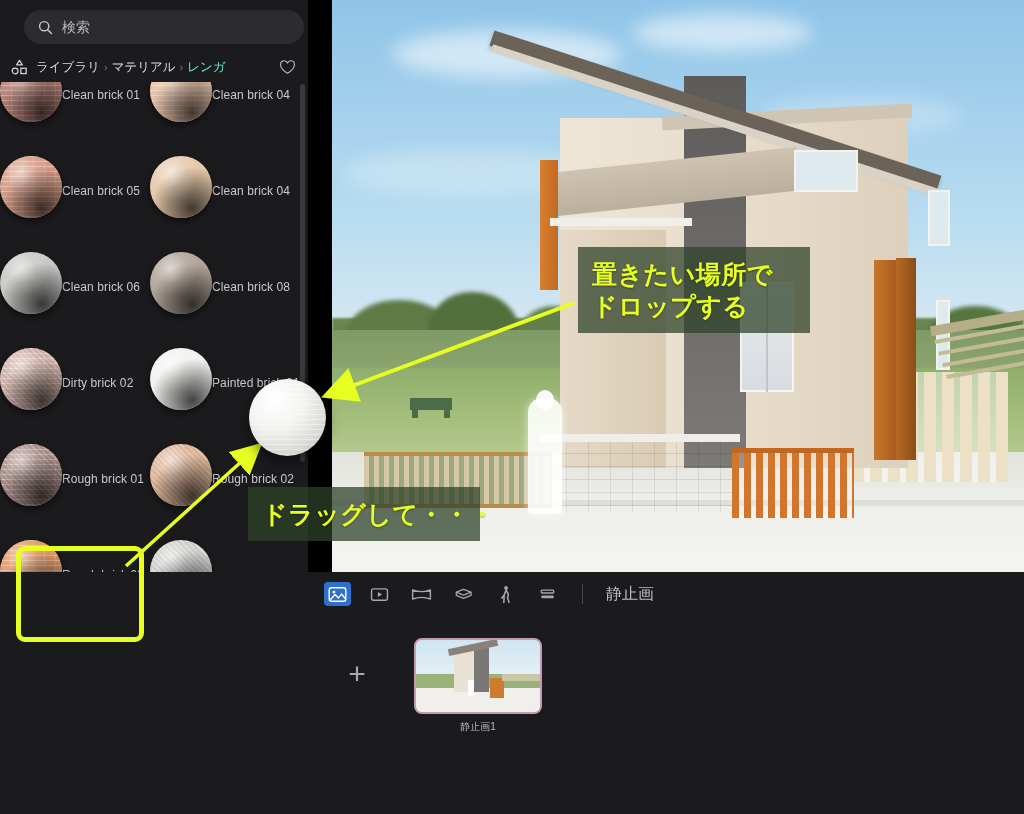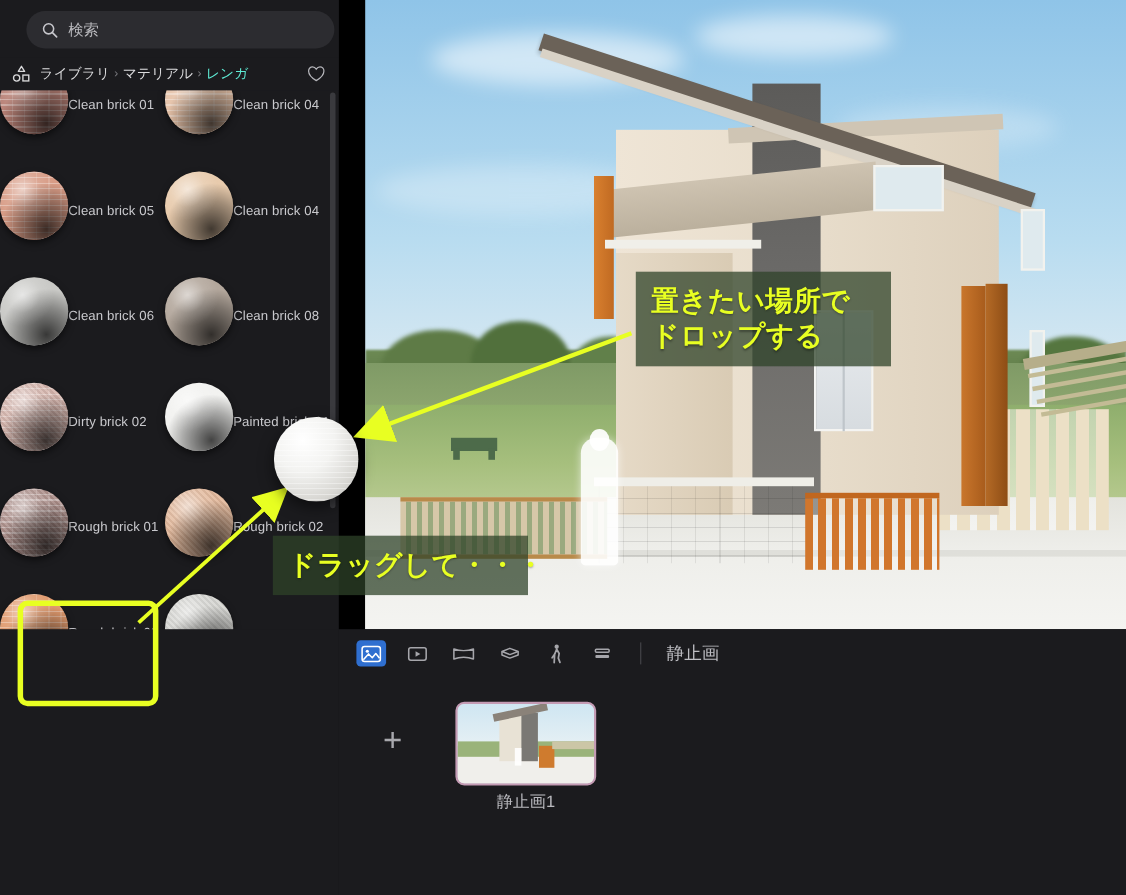--- a/index.html
+++ b/index.html
@@ -240,21 +240,21 @@
     color: #a8a8ad; font-size: 30px; line-height: 32px; text-align: center; font-weight: 300;
   }
   #thumb-card {
     position: absolute; left: 106px; top: 22px; width: 128px; height: 76px;
     border: 2.5px solid #c49bb4; border-radius: 8px; overflow: hidden;
     background: #cfd8dd;
   }
   #thumb-img { position: absolute; inset: 0; overflow: hidden; }
   #thumb-label {
     position: absolute; left: 106px; top: 104px; width: 128px;
-    color: #b9b9be; font-size: 15px; text-align: center;
+    color: #b9b9be; font-size: 10px; text-align: center;
   }
   #bottom-left-fill {
     position: absolute; left: 0; top: 572px; width: 308px; height: 242px;
     background: #1b1b1e; z-index: 1;
   }
 </style>
 </head>
 <body>
 
 <div id="app">

